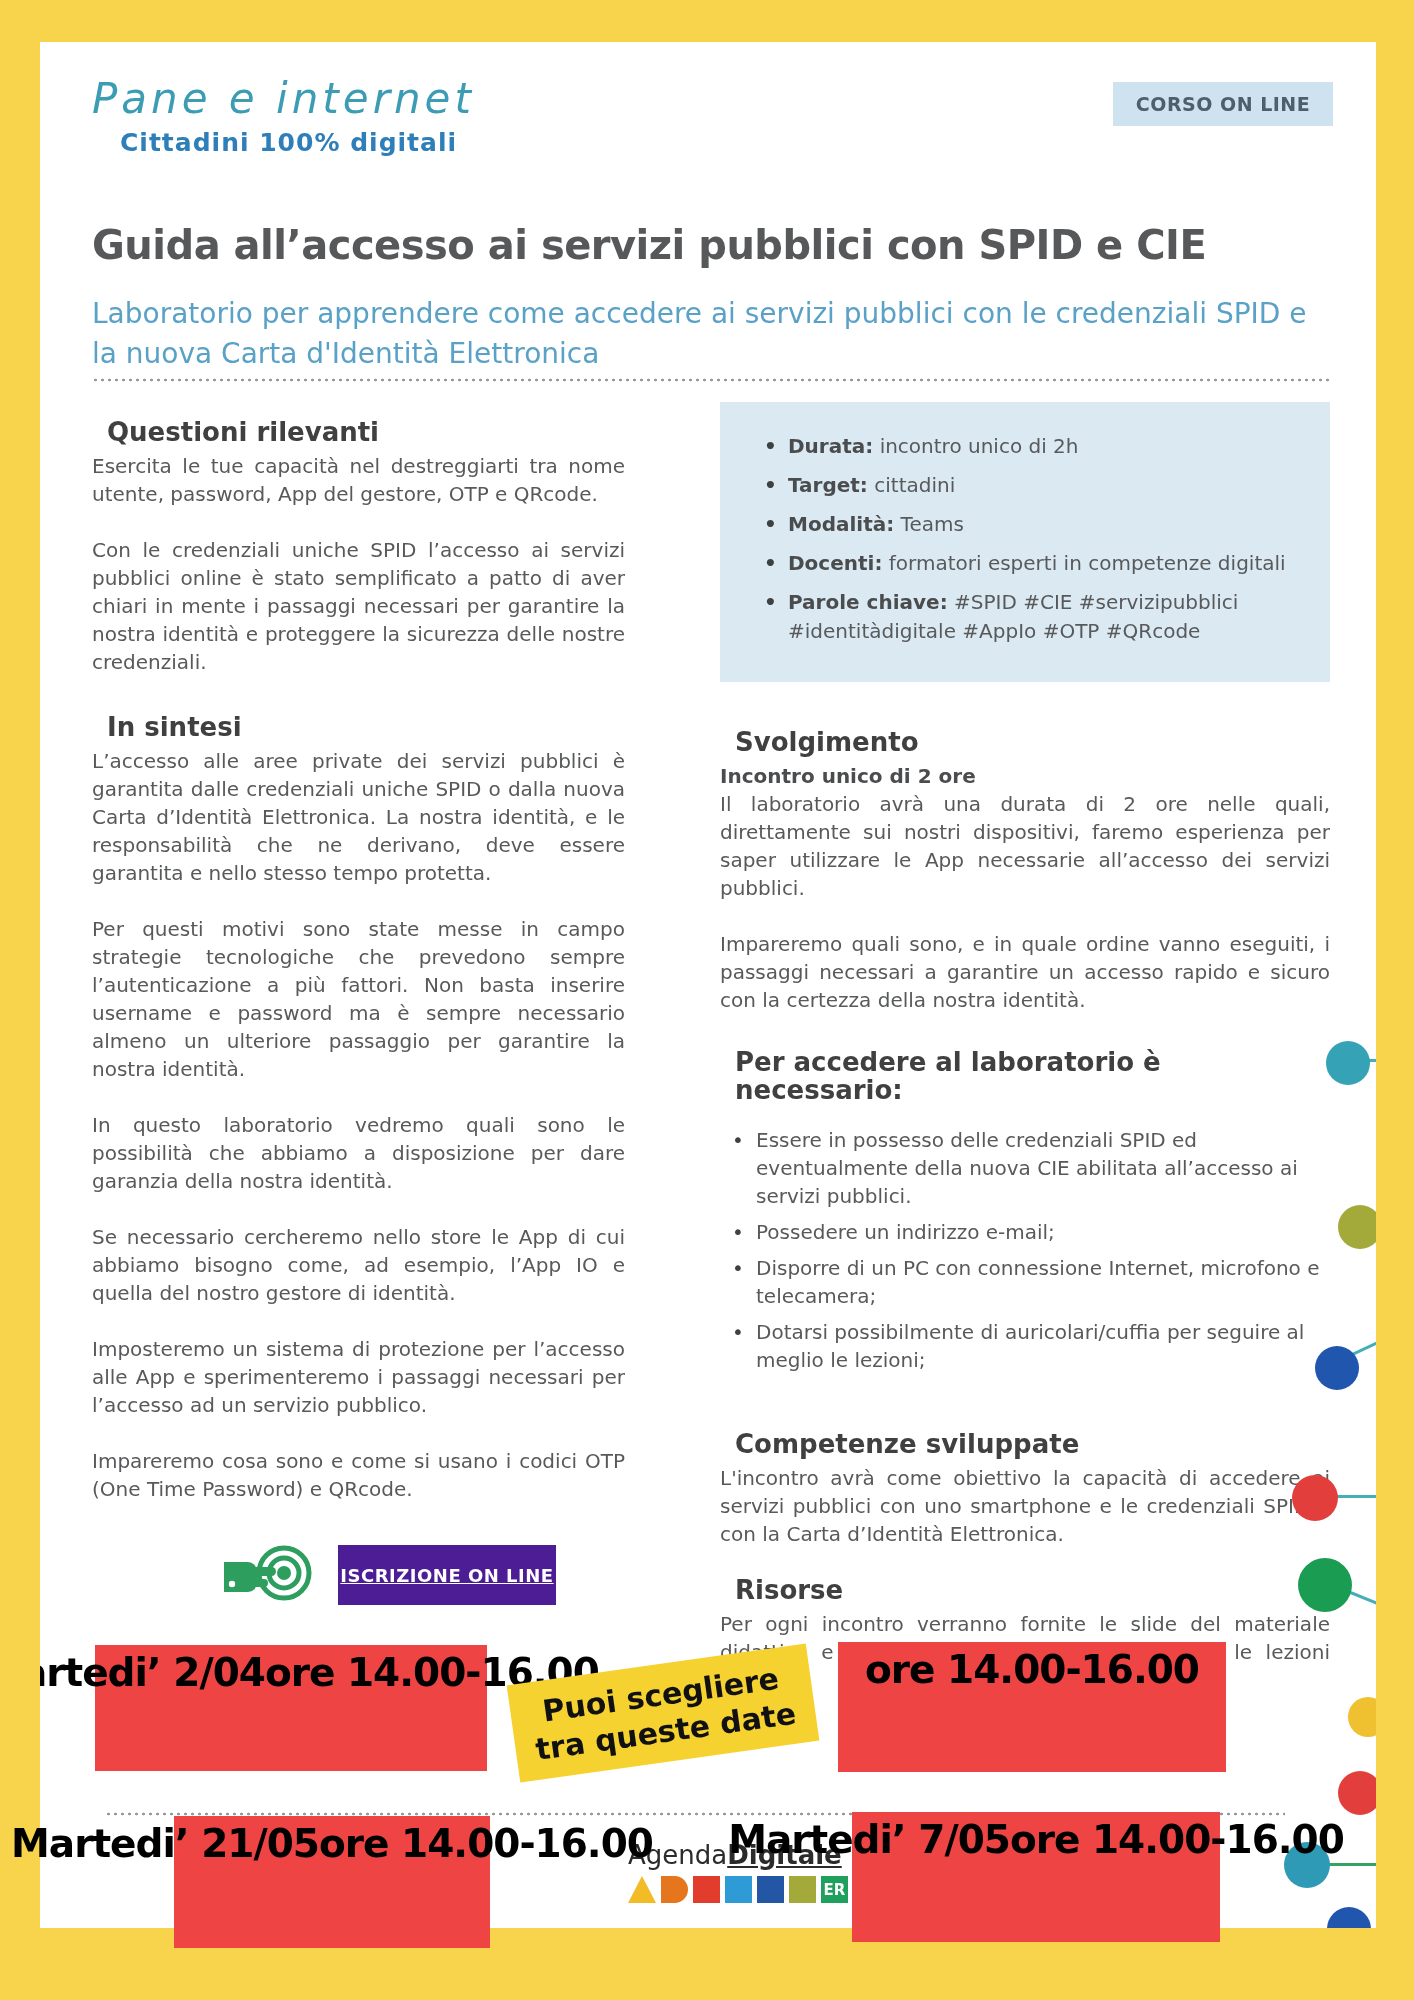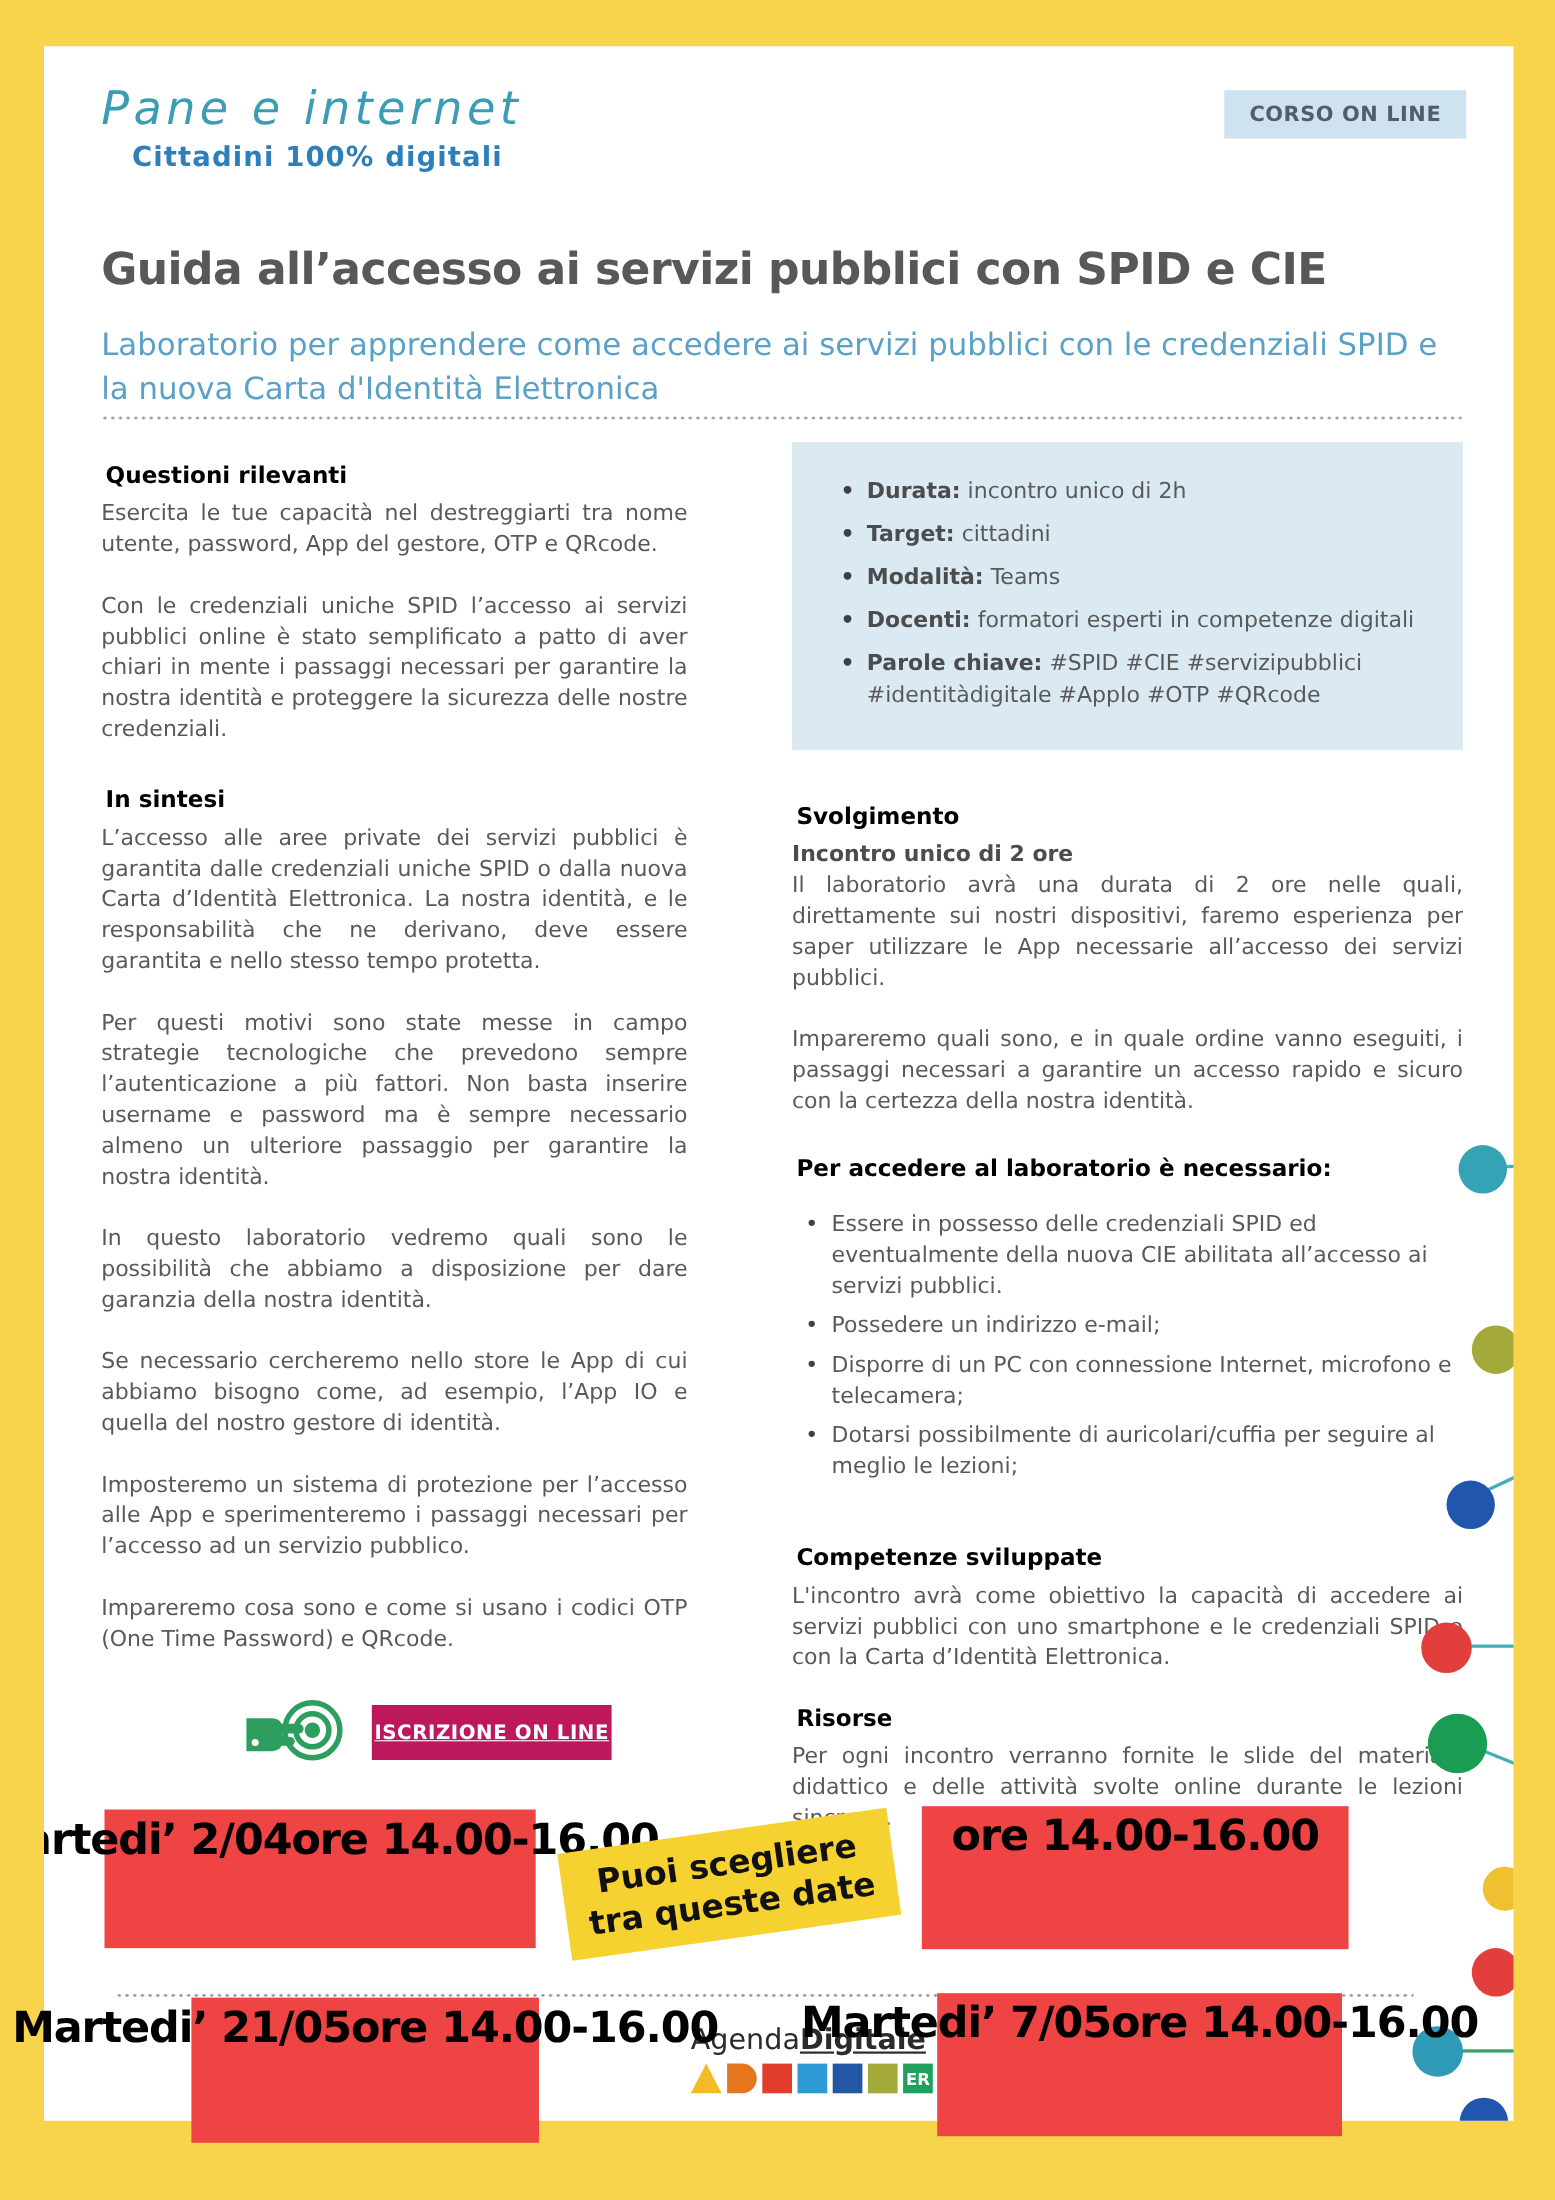--- a/index.html
+++ b/index.html
@@ -16,42 +16,42 @@
   .title{position:absolute;left:52px;top:180px;margin:0;font-size:40px;font-weight:bold;color:#57585A;letter-spacing:-0.5px;white-space:nowrap;}
   .subtitle{position:absolute;left:52px;top:252px;width:1245px;font-size:28px;color:#5AA1C7;line-height:40px;}
   .dotted{position:absolute;height:4px;background-image:radial-gradient(circle,#9a9a9a 1.3px,transparent 1.6px);
           background-size:7px 4px;background-repeat:repeat-x;}
   .d1{left:52px;top:336px;width:1237px;}
   .d2{left:65px;top:1770px;width:1180px;}
 
   
   .col{position:absolute;color:#58595B;font-size:20px;line-height:28px;}
   .col p{margin:0 0 28px 0;text-align:justify;}
-  .col h3{margin:0 0 6px 4px;font-size:21px;color:#000000;font-weight:bold;}
+  .col h3{margin:0 0 6px 15px;font-size:26px;color:#404040;font-weight:bold;}
   .col-left{left:52px;top:376px;width:533px;}
   .col-right{left:680px;top:360px;width:610px;}
   .mt{margin-top:37px !important;}
   .bold-sub{font-weight:bold;color:#4B4C4E;margin:0 0 0 0 !important;}
 
   .infobox{background:#DBEAF2;padding:30px 26px 26px 36px;margin-bottom:46px;}
   .infobox ul{margin:0;padding:0;list-style:none;}
   .infobox li{position:relative;padding-left:32px;margin-bottom:10px;line-height:29px;}
   .infobox li::before{content:"•";position:absolute;left:8px;top:0;color:#3f4042;font-weight:bold;}
   .infobox .b{font-weight:bold;color:#4B4C4E;}
 
   ul.bullets{margin:22px 0 0 0;padding:0;list-style:none;}
   ul.bullets li{position:relative;padding-left:36px;margin-bottom:8px;text-align:left;}
   ul.bullets li::before{content:"•";position:absolute;left:12px;top:0;color:#3f4042;}
   .mt2{margin-top:34px !important;}
   .mt3{margin-top:56px !important;}
 
   
   .cta{position:absolute;left:182px;top:1498px;display:flex;align-items:center;}
   .cta-icon{margin-right:24px;}
-  .cta-btn{display:flex;align-items:center;justify-content:center;width:218px;height:50px;background:#be185d;
+  .cta-btn{display:flex;align-items:center;justify-content:center;width:218px;height:60px;background:#4c1d95;
            color:#ffffff;font-size:18px;font-weight:bold;letter-spacing:.5px;text-decoration:underline;cursor:pointer;text-align:center;}
 
   
   .date-block{position:absolute;background:#ef4444;color:#000;text-align:center;
               display:flex;flex-direction:row;justify-content:center;}
   .date-block .day,.date-block .time{font-weight:bold;font-size:39px;line-height:56px;letter-spacing:-1px;white-space:nowrap;}
   .db1{left:55px;top:1603px;width:392px;height:126px;}
   .db2{left:798px;top:1600px;width:388px;height:130px;}
   .db3{left:174px;top:1816px;width:316px;height:132px;}
   .db4{left:852px;top:1812px;width:368px;height:130px;}

